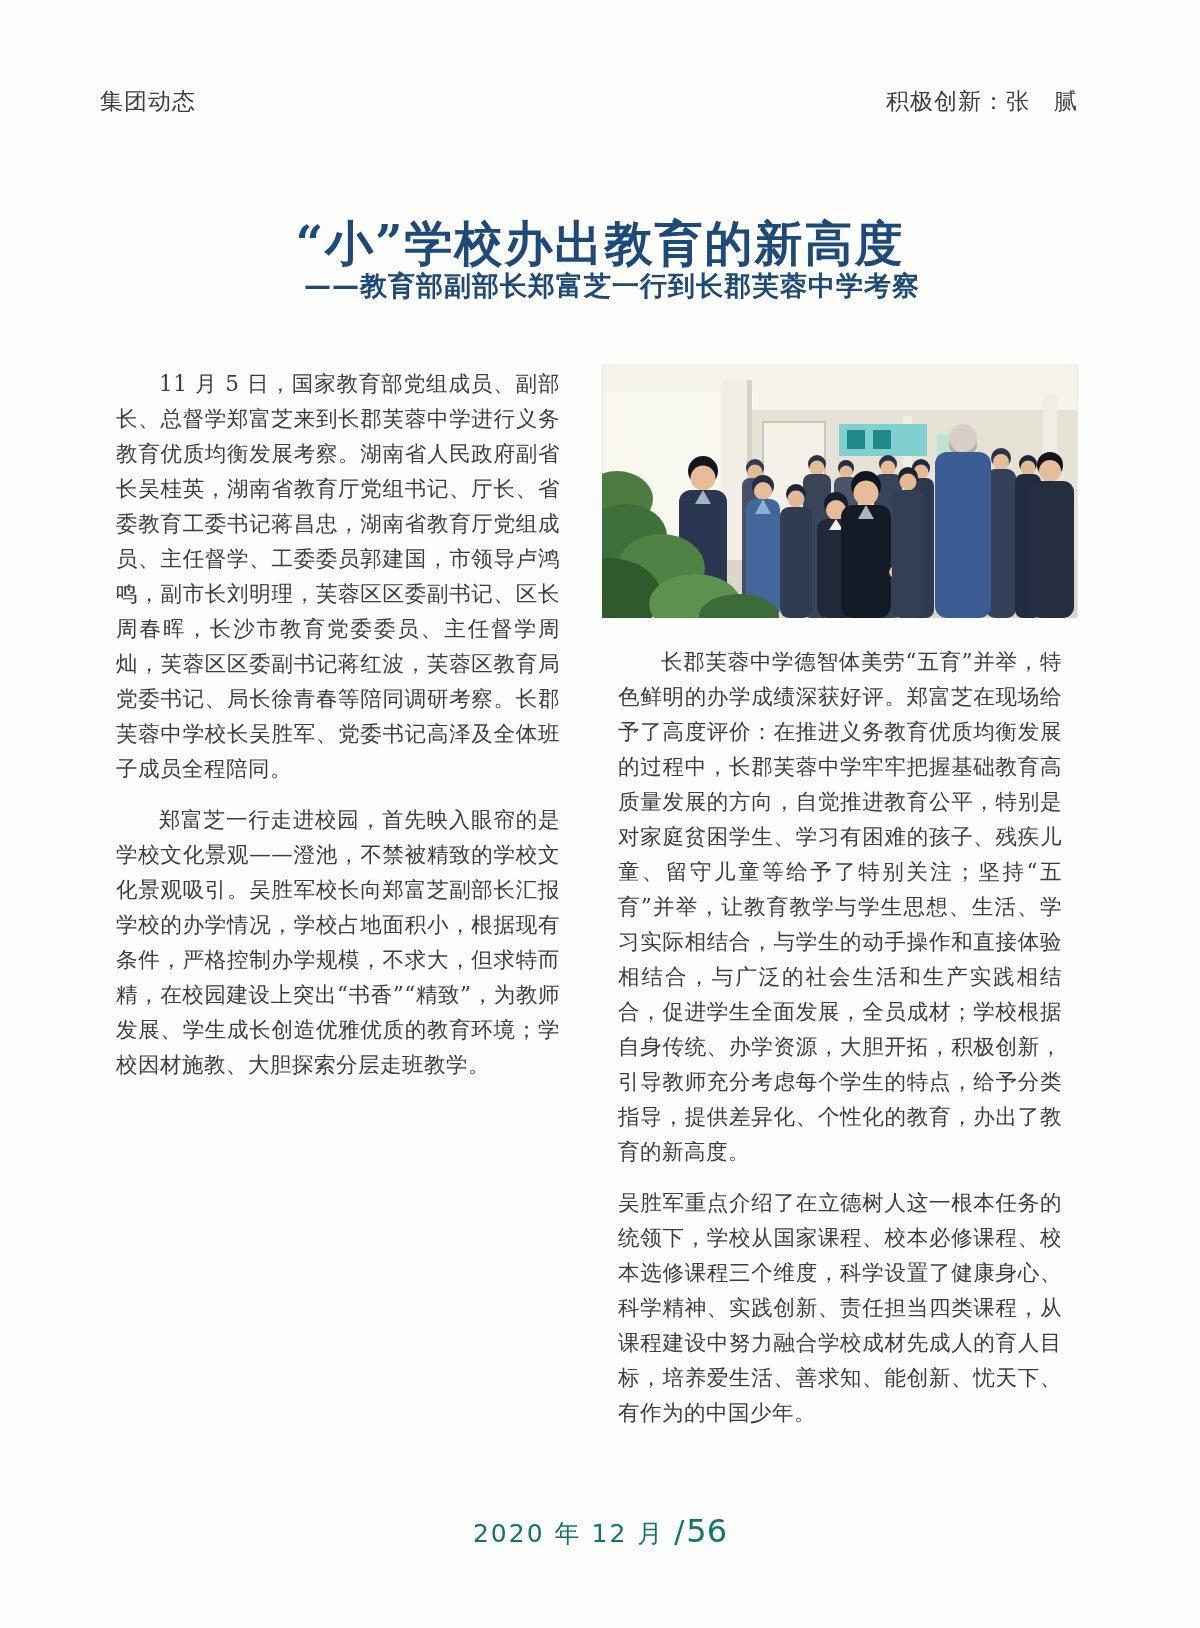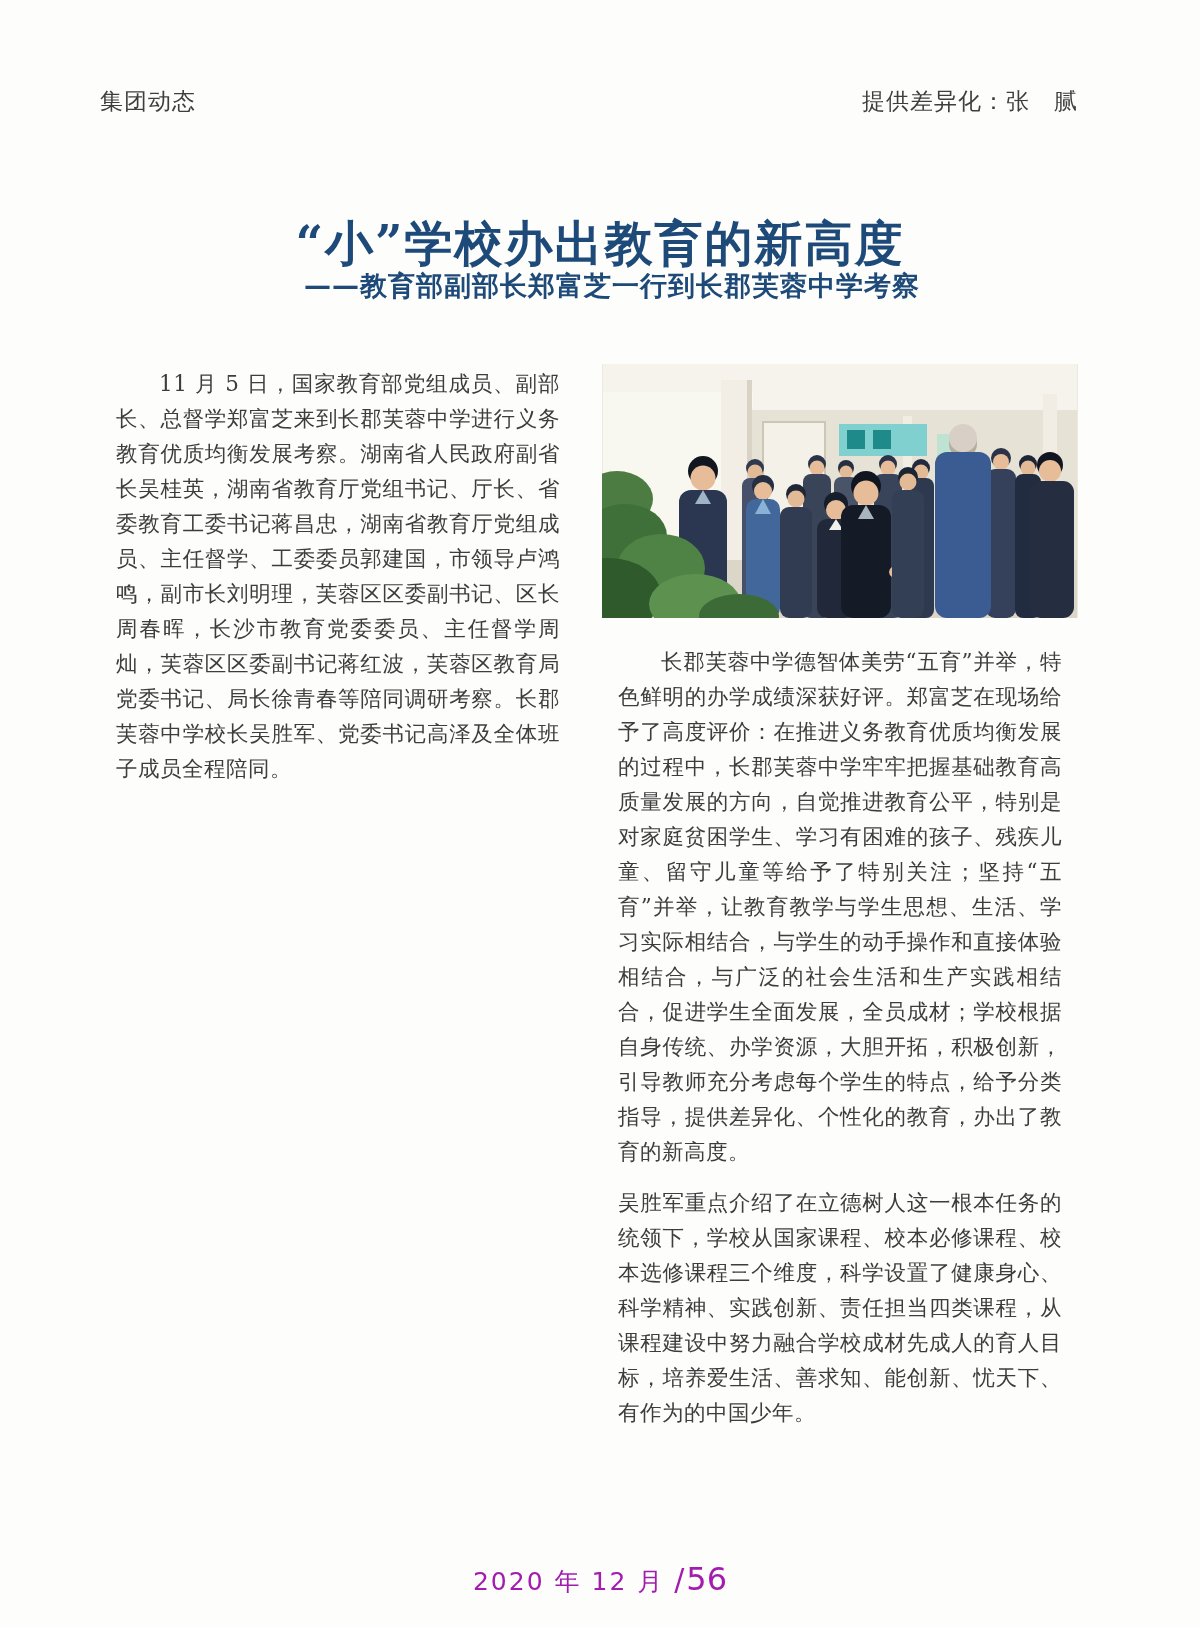--- a/index.html
+++ b/index.html
@@ -42,40 +42,41 @@
   .para.indent{text-indent:2em;}
   .photo-wrap{
     width:476px;height:254px;margin:14px 0 26px 0;
     overflow:hidden;background:#eee9df;
   }
   .photo-wrap svg{display:block;}
   .footer{
     position:absolute;top:1512px;left:0;width:100%;
     text-align:center;
     font-family:"DejaVu Sans","Liberation Sans",sans-serif;
-    color:#a21caf;font-size:25px;letter-spacing:2px;margin-top:48px;
+    color:#0f766e;font-size:25px;letter-spacing:2px;
   }
   .footer .pagenum{font-size:32px;letter-spacing:0;}
   .footer .slash{font-size:30px;}
 </style>
 </head>
 <body>
 
 <div class="page">
 
   <div class="header">
     <span>集团动态</span>
-    <span>提供差异化：张　腻</span>
+    <span>积极创新：张　腻</span>
   </div>
 
   <div class="title">“小”学校办出教育的新高度</div>
   <div class="subtitle">——教育部副部长郑富芝一行到长郡芙蓉中学考察</div>
 
   <div class="col col-left">
       <p class="para indent">11 月 5 日，国家教育部党组成员、副部长、总督学郑富芝来到长郡芙蓉中学进行义务教育优质均衡发展考察。湖南省人民政府副省长吴桂英，湖南省教育厅党组书记、厅长、省委教育工委书记蒋昌忠，湖南省教育厅党组成员、主任督学、工委委员郭建国，市领导卢鸿鸣，副市长刘明理，芙蓉区区委副书记、区长周春晖，长沙市教育党委委员、主任督学周灿，芙蓉区区委副书记蒋红波，芙蓉区教育局党委书记、局长徐青春等陪同调研考察。长郡芙蓉中学校长吴胜军、党委书记高泽及全体班子成员全程陪同。</p>
+      <p class="para indent">郑富芝一行走进校园，首先映入眼帘的是学校文化景观——澄池，不禁被精致的学校文化景观吸引。吴胜军校长向郑富芝副部长汇报学校的办学情况，学校占地面积小，根据现有条件，严格控制办学规模，不求大，但求特而精，在校园建设上突出“书香”“精致”，为教师发展、学生成长创造优雅优质的教育环境；学校因材施教、大胆探索分层走班教学。</p>
     </div>
 
   <div class="col col-right">
     <div class="photo-wrap" title="教育部副部长郑富芝一行在长郡芙蓉中学校园走廊考察交流的照片">
       <svg width="476" height="254" viewBox="0 0 474 254" xmlns="http://www.w3.org/2000/svg">
 
         <rect width="474" height="254" fill="#ece7dc"></rect>
         <rect width="474" height="48" fill="#f6f3ec"></rect>
         <rect x="0" y="28" width="150" height="190" fill="#f8f7f0"></rect>
         <rect x="128" y="46" width="346" height="152" fill="#e7e2d6"></rect>

